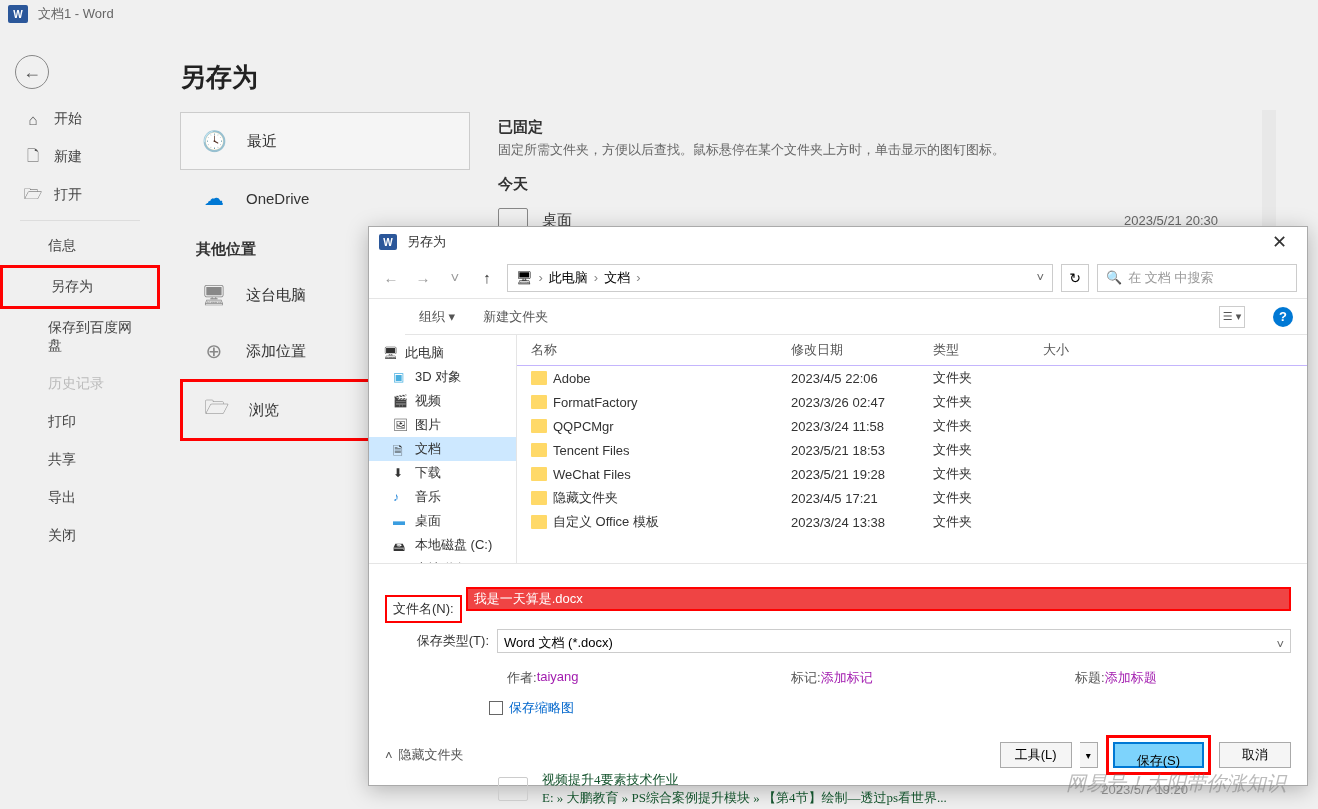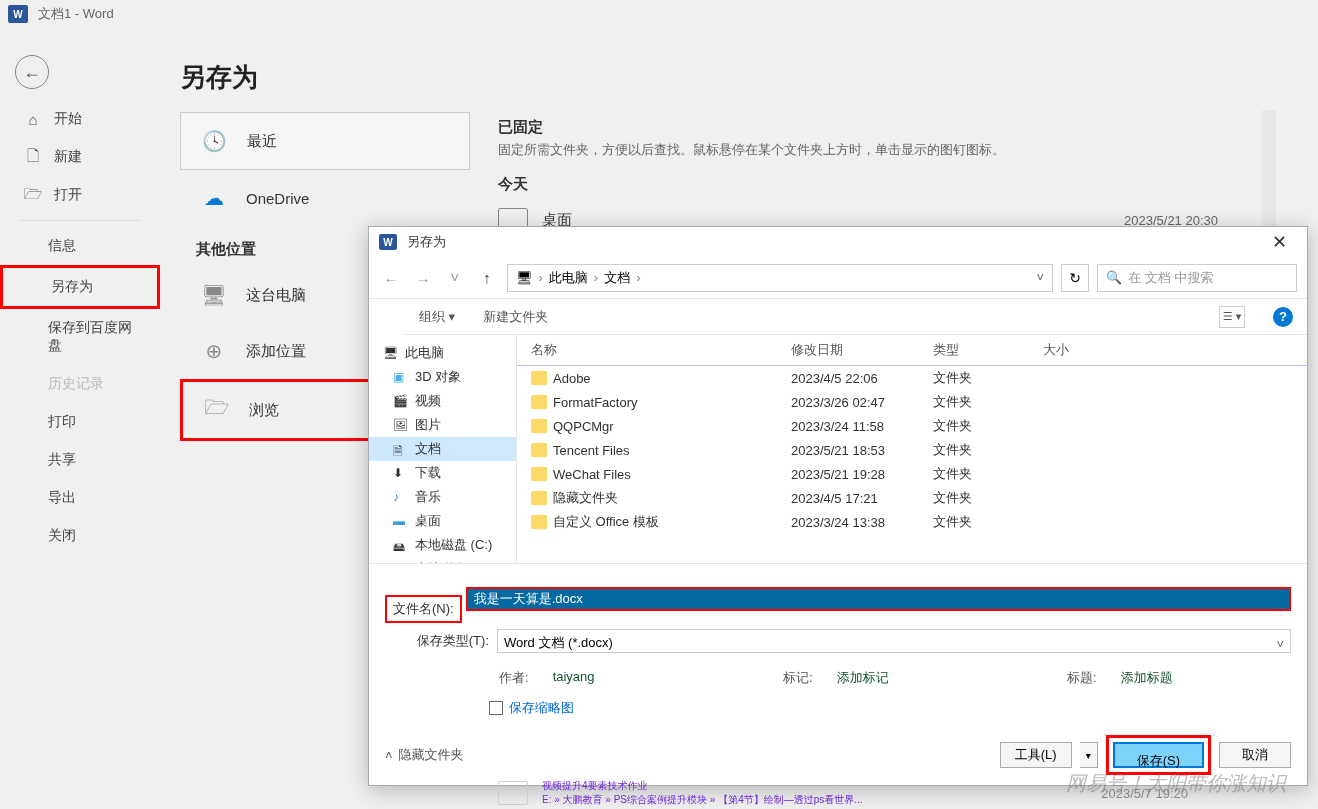--- a/index.html
+++ b/index.html
@@ -80,45 +80,45 @@
     .file-row { display: flex; padding: 3px 14px; font-size: 13px; color: #333; align-items: center; }
     .file-row .col-name { display: flex; align-items: center; gap: 6px; }
     .folder-icon-sm { width: 16px; height: 14px; background: #ffd968; border-radius: 1px; display: inline-block; }
     
     .dlg-fields { padding: 10px 16px 6px; border-top: 1px solid #e5e5e5; }
     .field-row { display: flex; align-items: center; margin-bottom: 6px; }
     .field-label { width: 112px; text-align: right; font-size: 13px; color: #333; padding-right: 8px; }
     .field-label.hl { border: 2px solid #ff0000; padding: 3px 6px; width: auto; margin-right: 4px; margin-top: 21px; }
     .field-input { flex: 1; height: 24px; border: 1px solid #7a9fd4; padding: 0 6px; font-size: 13px; }
     .field-input.hl { border: 2px solid #ff0000; }
-    .field-input.filename { background: #0369a1; color: white; }
+    .field-input.filename { background: #ef4444; color: white; }
     .field-select { flex: 1; height: 24px; border: 1px solid #ccc; padding: 0 6px; font-size: 13px; display: flex; align-items: flex-end; background: white; }
     .field-select .drop { margin-left: auto; color: #666; }
     
     .meta-row { display: flex; padding: 4px 16px 4px 130px; gap: 60px; font-size: 13px; align-items: center; }
     .meta-label { color: #555; }
-    .meta-val { color: #14532d; }
-    .meta-pair { display: flex; gap: 24px; flex: 1; }
+    .meta-val { color: #a21caf; }
+    .meta-pair { display: flex; gap: 0; flex: 1; margin-left: 8px; }
     .checkbox-row { padding: 8px 16px 8px 120px; font-size: 13px; display: flex; align-items: center; gap: 6px; }
     .chk { width: 14px; height: 14px; border: 1px solid #666; }
     .chk-label { color: #0066cc; }
     
     .dlg-footer { display: flex; align-items: center; padding: 10px 16px; gap: 8px; }
     .hide-folders { font-size: 13px; color: #555; display: flex; align-items: center; gap: 6px; cursor: pointer; }
     .dlg-footer .spacer { flex: 1; }
     .tool-btn { height: 26px; padding: 0 14px; border: 1px solid #aaa; background: #f5f5f5; font-size: 13px; cursor: pointer; display: inline-flex; align-items: center; }
     .tool-drop { width: 18px; height: 26px; border: 1px solid #aaa; border-left: none; background: #f5f5f5; display: inline-flex; align-items: center; justify-content: center; font-size: 10px; cursor: pointer; }
     .save-wrap { border: 3px solid #ff0000; padding: 4px; display: inline-flex; }
     .save-btn { height: 26px; padding: 8px 22px; border: 2px solid #0078d4; background: #7dd3fc; font-size: 13px; cursor: pointer; }
     .cancel-btn { height: 26px; padding: 0 22px; border: 1px solid #aaa; background: #f5f5f5; font-size: 13px; cursor: pointer; }
     
     
     .partial-row { position: absolute; bottom: 2px; left: 498px; width: 690px; display: flex; align-items: center; gap: 14px; }
     .partial-ico { width: 30px; height: 24px; border: 1.5px solid #ccc; border-radius: 2px; }
-    .partial-txt { font-size: 10px; color: #6d28d9; }
+    .partial-txt { font-size: 13px; color: #14532d; font-family: Liberation Serif, serif; }
     .partial-time { margin-left: auto; font-size: 13px; color: #888; }
     
     
     .watermark { position: absolute; bottom: 12px; right: 32px; font-size: 20px; color: rgba(120,120,120,0.5); font-style: italic; pointer-events: none; }
   </style>
 </head>
 <body>
 
 <div class="title-bar">
   <span class="word-icon">W</span>

